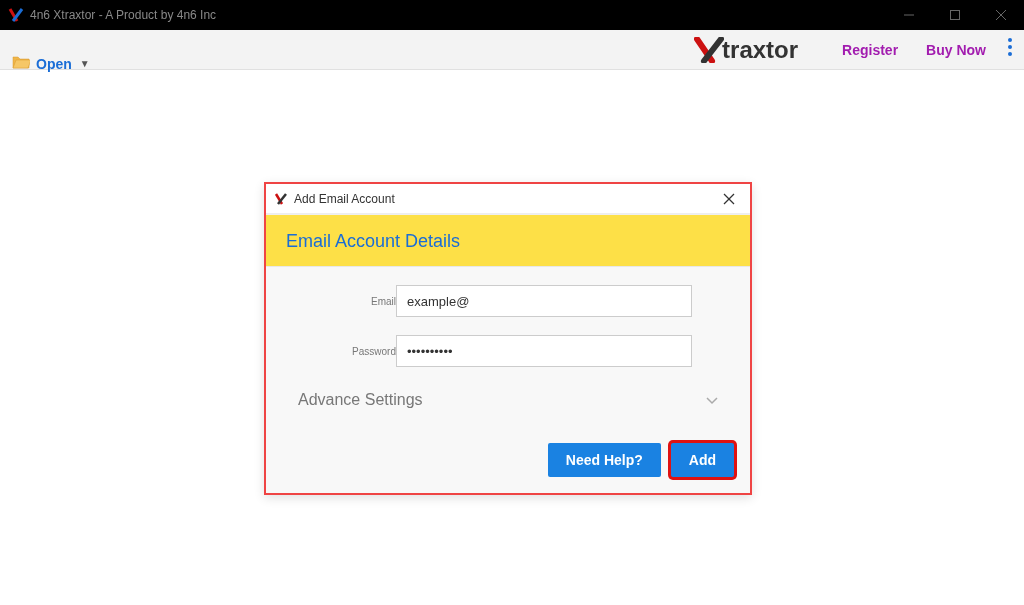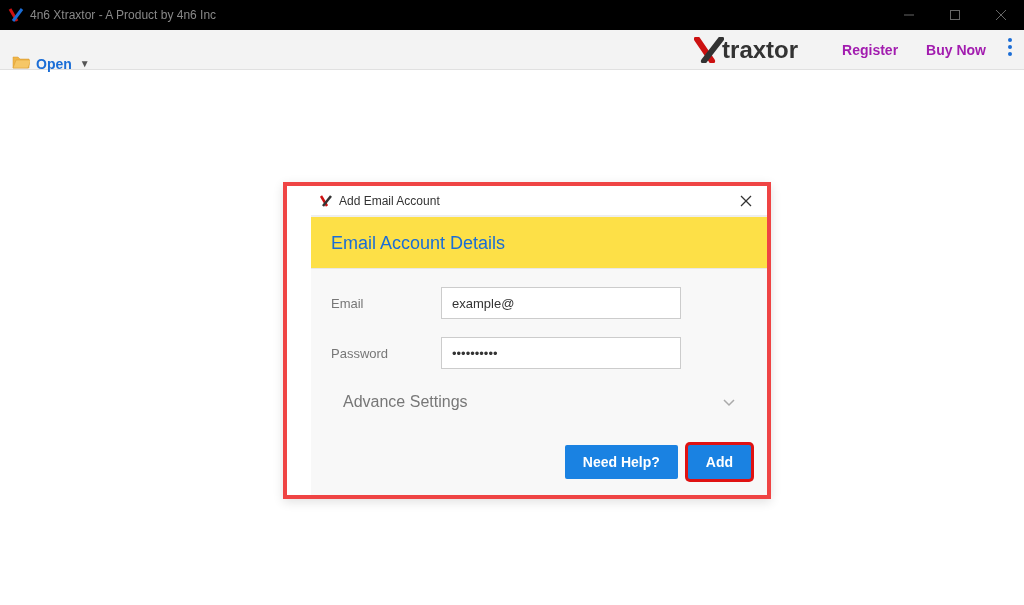--- a/index.html
+++ b/index.html
@@ -77,27 +77,26 @@
     .toolbar .more {
       color: #1a6dd6;
       font-size: 18px;
       margin-left: 8px;
       cursor: pointer;
       letter-spacing: -2px;
     }
     
     .dialog {
       position: absolute;
-      left: 283px;
+      left: 264px;
       top: 182px;
       width: 488px;
       background: #fff;
-      border: 4px solid #ef4444;
+      border: 2px solid #ef4444;
       box-shadow: 0 3px 10px rgba(0,0,0,0.12);
-      padding-left: 24px;
     }
     .dialog-titlebar {
       height: 30px;
       display: flex;
       align-items: center;
       padding: 0 8px;
       border-bottom: 1px solid #eee;
     }
     .dialog-titlebar .d-icon { width: 14px; height: 14px; margin-right: 6px;}
     .dialog-titlebar .d-title { font-size: 12px; color: #333; }
@@ -123,24 +122,25 @@
       padding: 18px 20px 8px 20px;
     }
     .form-row {
       display: flex;
       align-items: center;
       margin-bottom: 18px;
     }
     .form-row .lbl {
       width: 110px;
       color: #777;
-      font-size: 13px;
+      font-size: 10px;
+      text-align: right;
     }
     .form-row input {
-      width: 240px;
+      width: 296px;
       height: 32px;
       border: 1px solid #ccc;
       padding: 0 10px;
       font-size: 13px;
       color: #333;
       background: #fff;
     }
     .adv-row {
       display: flex;
       align-items: center;

